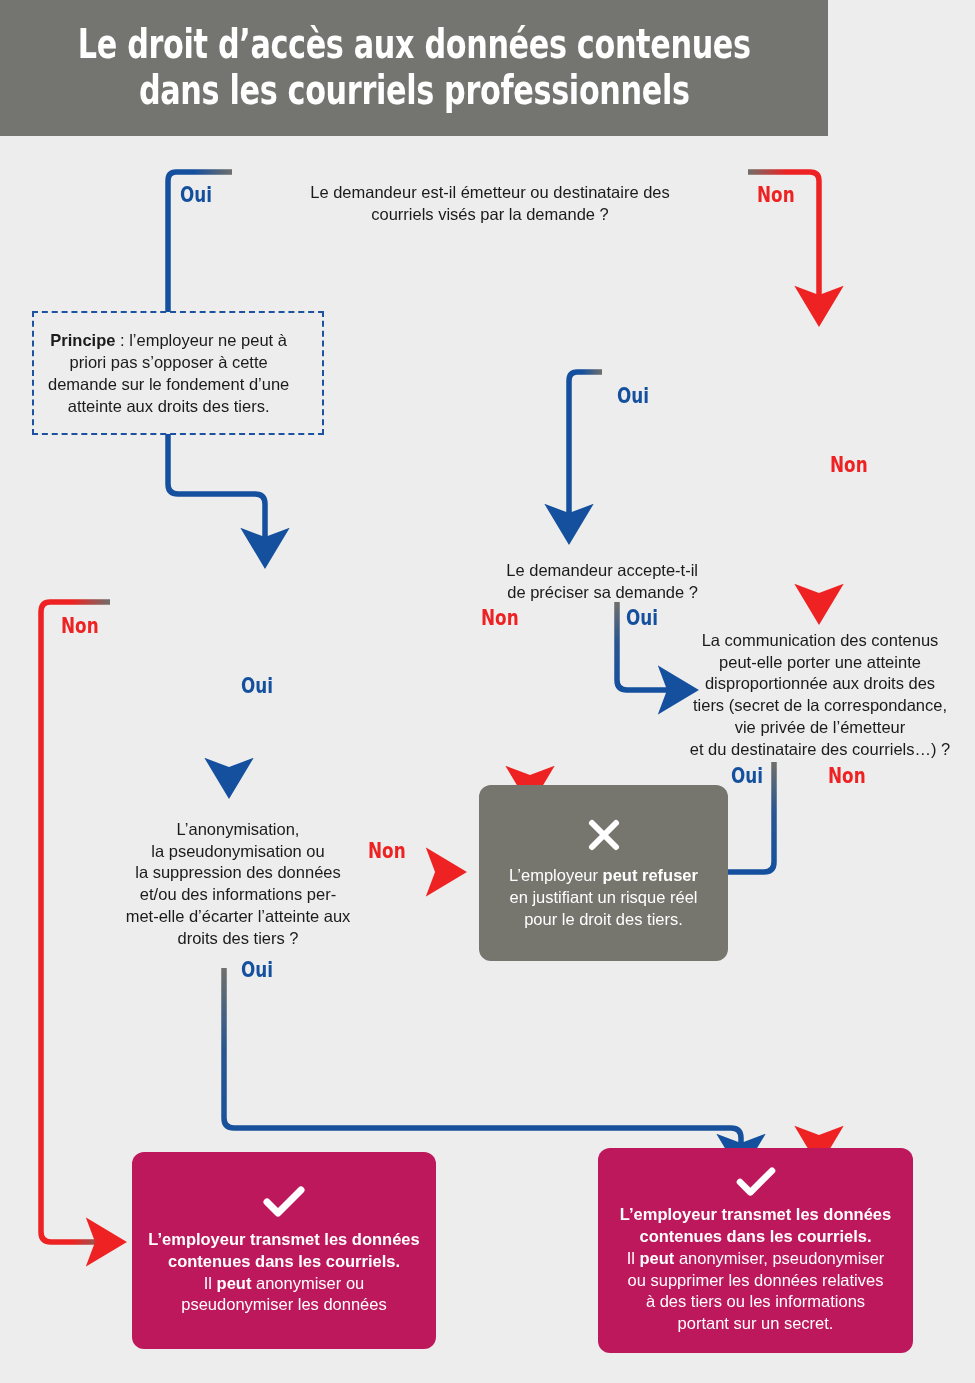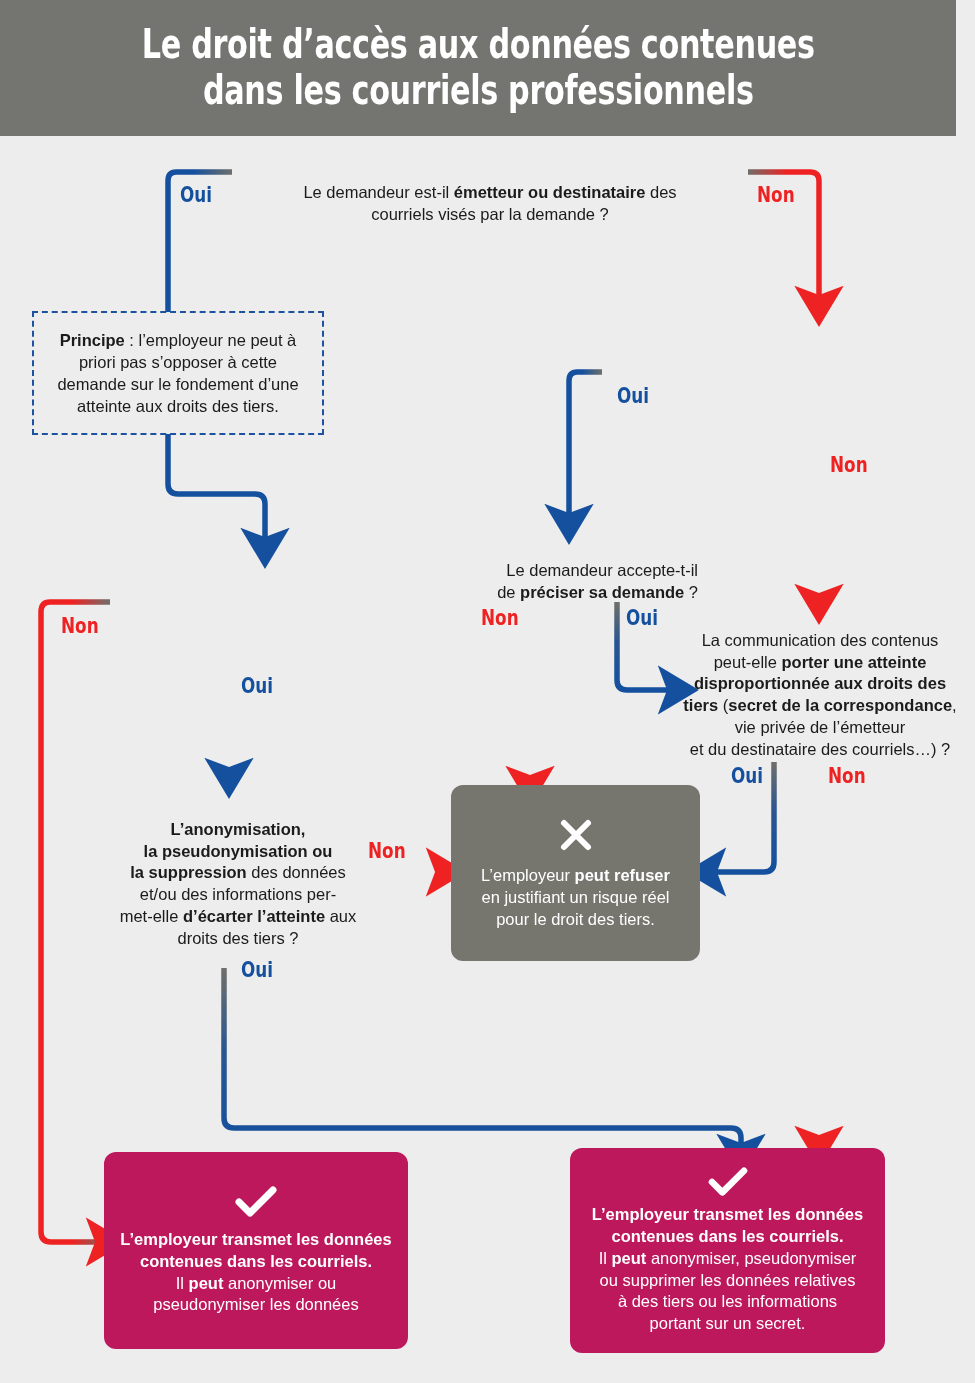--- a/index.html
+++ b/index.html
@@ -6,21 +6,21 @@
   html, body {
     width: 975px; height: 1383px;
     background: #ededed;
     font-family: "Liberation Sans", sans-serif;
     overflow: hidden;
   }
   #root { position: relative; width: 975px; height: 1383px; background: #ededed; }
 
   
   .header {
-    position: absolute; left: 0; top: 0; width: 956px; height: 136px;
+    position: absolute; left: 0; top: 0; width: 828px; height: 136px;
     background: #747470;
     display: flex; align-items: center; justify-content: center;
   }
   .header h1 {
     color: #ffffff;
     font-family: "Liberation Sans Narrow", "DejaVu Sans Condensed", "Liberation Sans", sans-serif;
     font-weight: bold;
     font-size: 41px;
     line-height: 1.12;
     text-align: center;
@@ -35,59 +35,60 @@
 
   
   .qtext {
     position: absolute;
     text-align: center;
     color: #1b1b1b;
     font-size: 16.5px;
     line-height: 1.32;
     white-space: pre-line;
   }
-  .qtext b { font-weight: bold; }
+  .qtext b { font-weight: normal; }
 
   
   .lbl {
     position: absolute;
     font-family: "Liberation Sans Narrow", "DejaVu Sans Condensed", "Liberation Sans", sans-serif;
     font-weight: bold;
     font-size: 22px;
     letter-spacing: 0px;
     transform: scaleX(0.85);
     transform-origin: left center;
   }
   .lbl.oui { color: #14509e; }
   .lbl.non { color: #ee2222; }
 
   
   .dashed-box {
     position: absolute;
     border: 2.5px dashed #1d52a0;
     background: transparent;
-    display: flex; align-items: center; justify-content: center;
+    display: flex; align-items: center; justify-content: flex-start;
     padding: 10px 14px;
   }
   .dashed-box .inner {
     text-align: center;
     font-size: 16.5px;
     line-height: 1.34;
     color: #1b1b1b;
     white-space: pre-line;
   }
 
   
   .rbox {
     position: absolute;
     border-radius: 12px;
     display: flex; flex-direction: column; align-items: center; justify-content: center;
     color: #ffffff;
     text-align: center;
     padding: 10px 12px;
+    margin-left: 28px;
   }
   .rbox.gray { background: #76766f; }
   .rbox.blue { background: #be185d; }
   .rbox .body {
     font-size: 16.5px; line-height: 1.33; white-space: pre-line;
   }
   .rbox .icon { margin-bottom: 6px; }
 </style>
 </head>
 <body>

